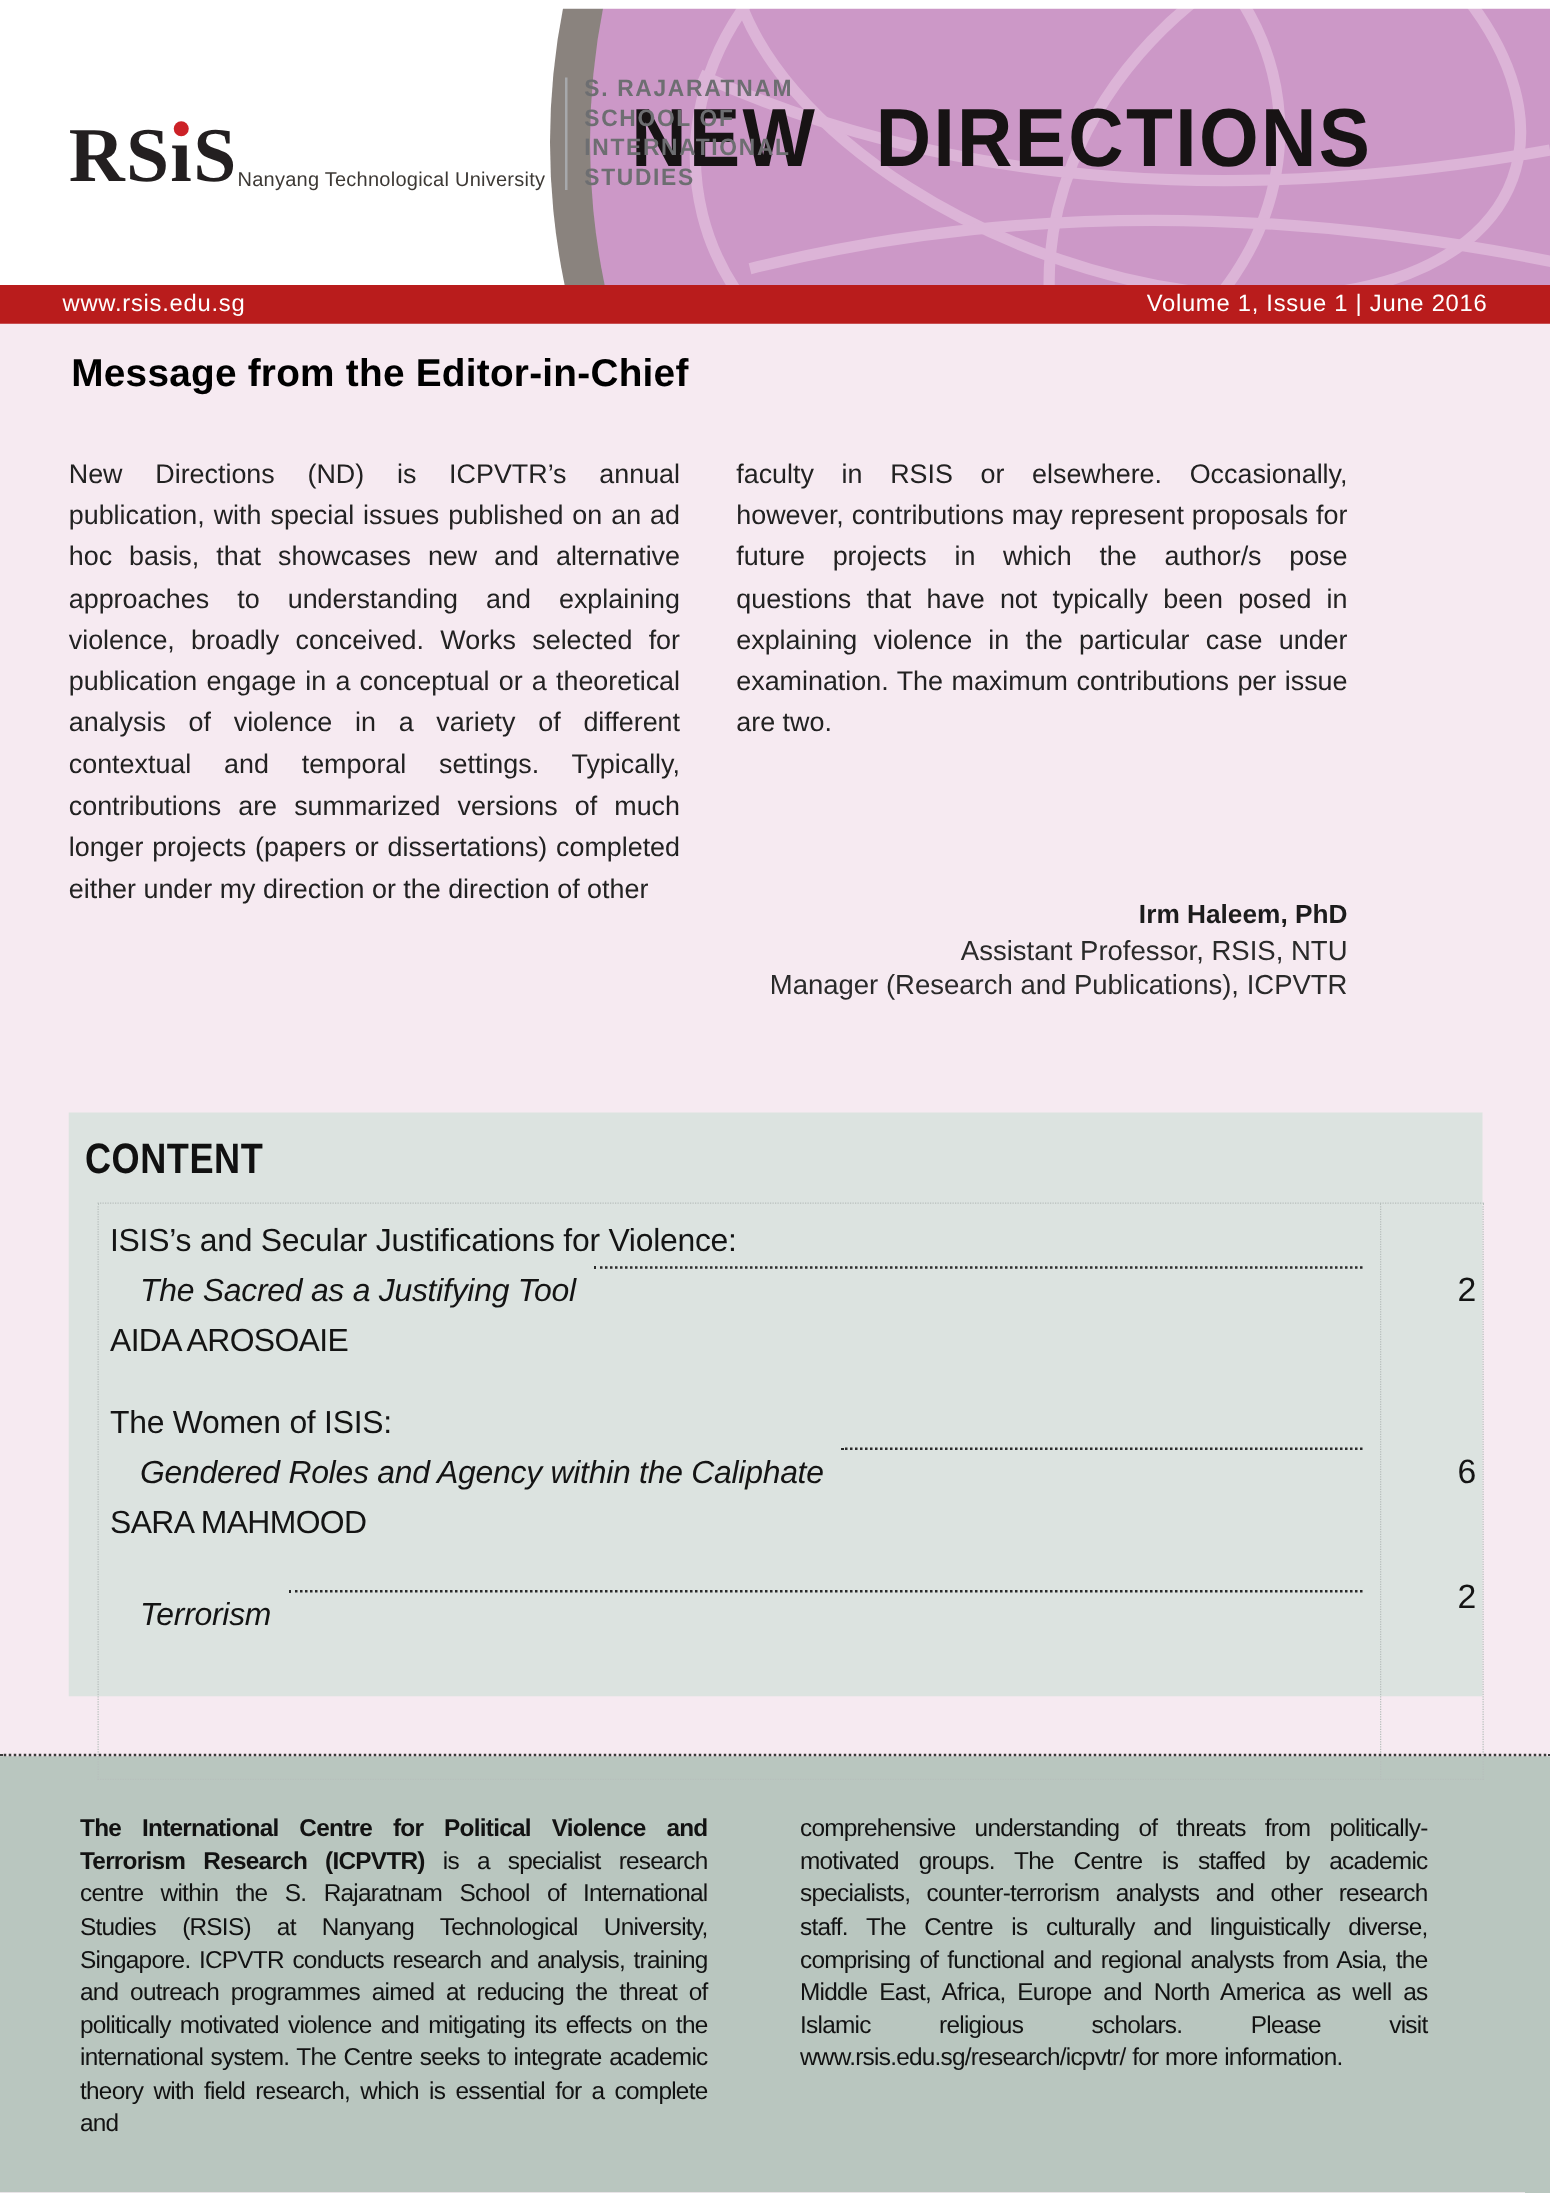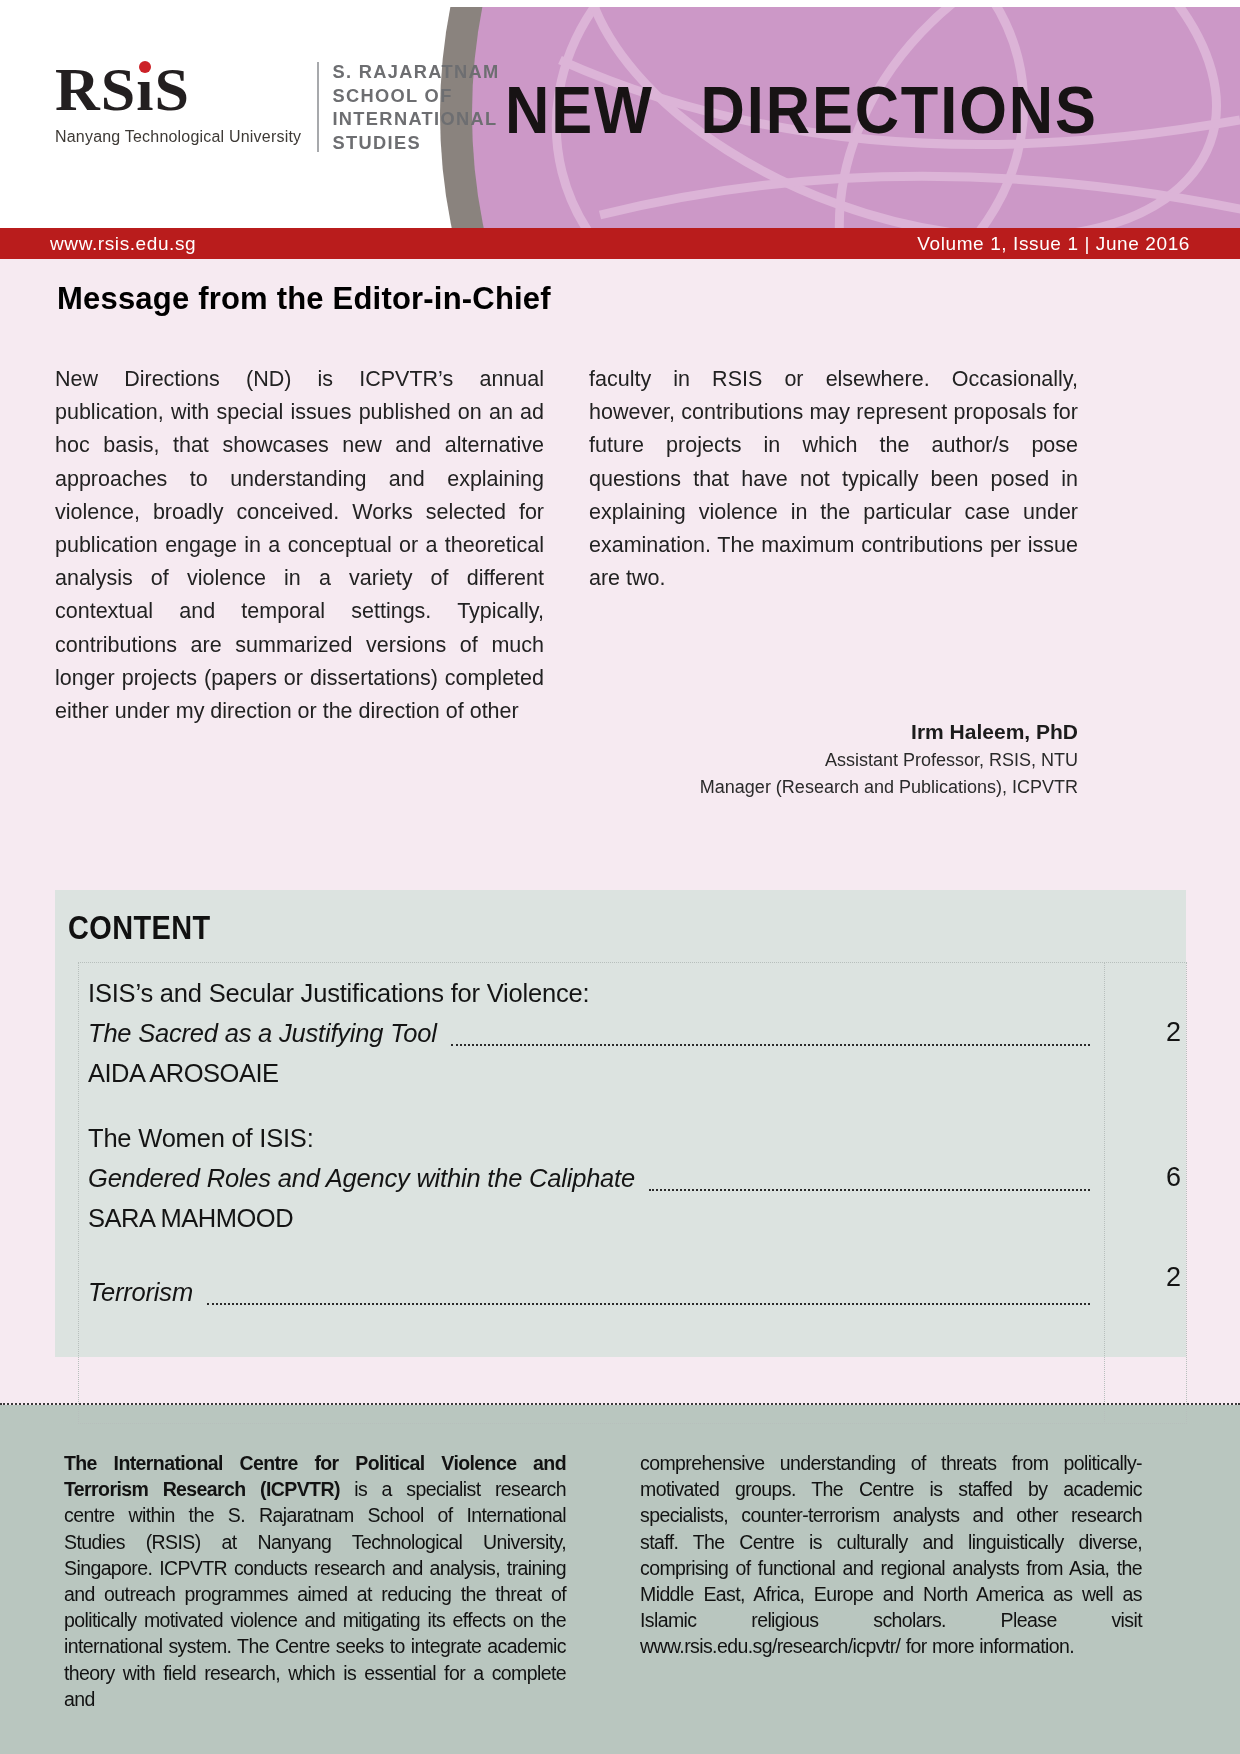--- a/index.html
+++ b/index.html
@@ -20,21 +20,21 @@
 
   .logo-block { position:absolute; top:60px; left:55px; z-index:2;
                 display:flex; align-items:stretch; }
   .rsis-wordmark { font-family:"Liberation Serif", serif; font-weight:bold;
                    font-size:62px; line-height:58px; color:#231f20; letter-spacing:1px; }
   .rsis-i { position:relative; display:inline-block; }
   .rsis-dot { position:absolute; top:1px; left:3px; width:12px; height:12px;
               border-radius:50%; background:#cc2127; }
   .rsis-univ { font-size:16px; color:#3d3935; margin-top:10px; letter-spacing:0.2px;
                white-space:nowrap; }
-  .logo-left { display:flex; flex-direction:column; align-items:flex-start;
+  .logo-left { display:flex; flex-direction:row; align-items:flex-end;
                padding-right:16px; }
   .logo-divider { width:2px; background:#a7a9ac; margin:2px 0; }
   .school-name { padding-left:14px; color:#6d6e71; font-size:19px;
                  line-height:23.5px; letter-spacing:1.4px; font-weight:bold;
                  display:flex; flex-direction:column; justify-content:center;
                  transform:scaleX(0.96); transform-origin:left center;}
 
   
   .infobar { position:absolute; top:228px; left:0; width:1240px; height:31px;
              background:#b91c1c; color:#ffffff; display:flex;
@@ -43,39 +43,39 @@
 
   
   .msg-heading { position:absolute; top:281px; left:57px; font-size:31px;
                  font-weight:bold; color:#000000; letter-spacing:0.2px; }
   .col { position:absolute; width:489px; font-size:21.5px; line-height:33.2px;
          color:#222222; text-align:justify; }
   .col-1 { top:363px; left:55px; }
   .col-2 { top:363px; left:589px; }
   .signature { margin-top:122px; text-align:right; }
   .sig-name { font-size:21px; font-weight:bold; color:#1c1c1c; line-height:30px; }
-  .sig-line { font-size:18px; color:#2a2a2a; line-height:27px; }
+  .sig-line { font-size:22px; color:#2a2a2a; line-height:27px; }
 
   
   .content-box { position:absolute; top:890px; left:55px; width:1131px; height:467px;
                  background:#dce3e0; }
   .content-heading { position:absolute; top:908px; left:68px; font-size:34px;
                      font-weight:bold; color:#111111; letter-spacing:0.5px;
                      transform:scaleX(0.85); transform-origin:left center; }
   .toc-rect { position:absolute; top:962px; left:78px; width:1109px; height:462px;
               border:1px dotted #b7bfbc; z-index:2; }
   .toc-sep { position:absolute; top:962px; left:1104px; height:462px; width:0;
              border-left:1px dotted #b7bfbc; z-index:2; }
   .toc-entry { position:absolute; left:88px; width:1099px; z-index:3;
                display:grid; grid-template-columns:1016px 83px;gap:28px; }
   .toc-e1 { top:973px; } .toc-e2 { top:1118px; } .toc-e3 { top:1272px; }
   .toc-text { font-size:25.5px; line-height:40px; color:#141414;
               letter-spacing:-0.2px; }
   .toc-text:empty { display:none; }
-  .toc-line2 { display:flex; align-items:flex-end; }
+  .toc-line2 { display:flex; align-items:flex-start;margin-left:24px; }
   .toc-italic { font-style:italic; white-space:nowrap; }
   .toc-leader { flex:1; border-bottom:2px dotted #2a2a2a; margin:0 14px 7px 14px; }
   .toc-author { letter-spacing:-0.5px; }
   .toc-page { font-size:27px; color:#141414; text-align:center; }
   .toc-e1 .toc-page { padding-top:44px; }
   .toc-e2 .toc-page { padding-top:44px; }
   .toc-e3 .toc-page { padding-top:0px; margin-top:-10px; }
 
   
   .footer-divider { position:absolute; top:1403px; left:0; width:1240px;

